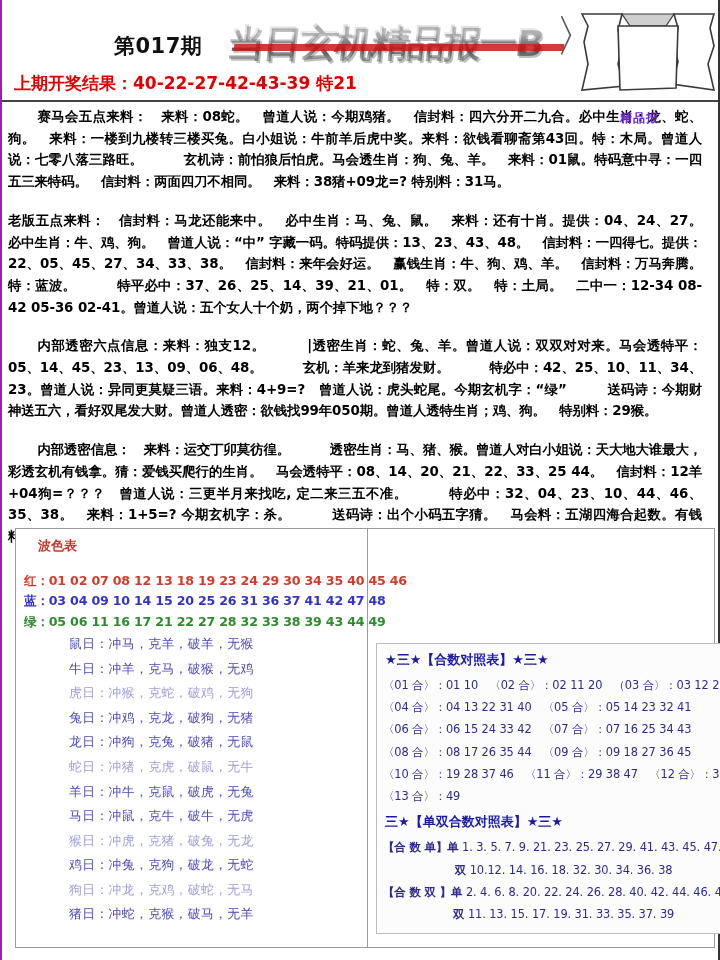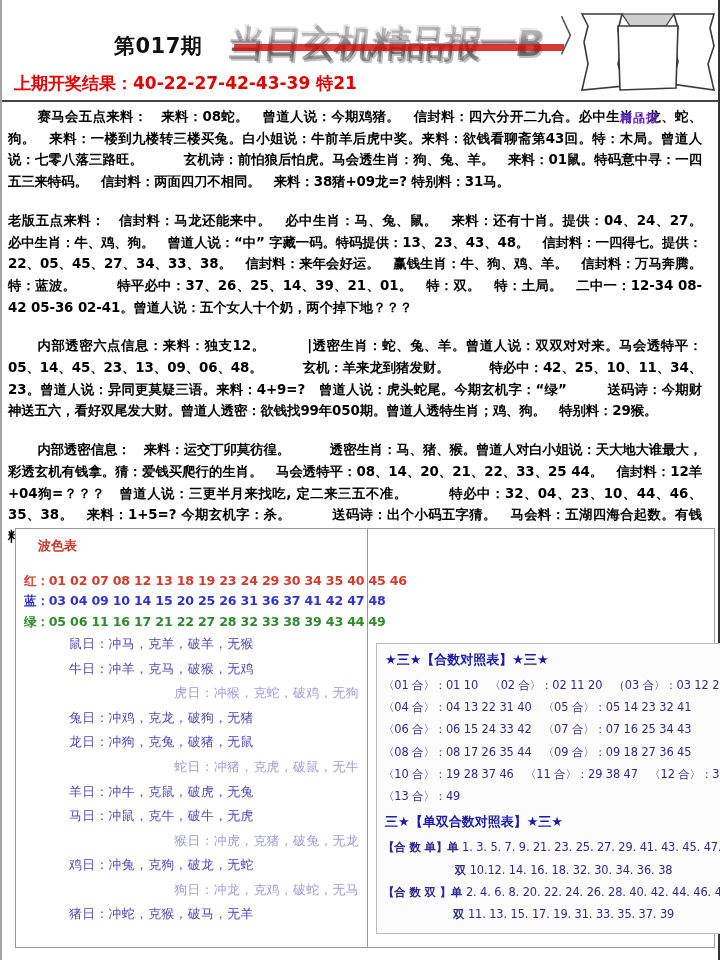--- a/index.html
+++ b/index.html
@@ -6,21 +6,21 @@
   body{
     width:720px;height:960px;
     background:#ffffff;
     font-family:"DejaVu Sans","Liberation Sans",sans-serif;
     overflow:hidden;
     position:relative;
   }
   .page{
     position:relative;width:720px;height:960px;
     box-sizing:border-box;
-    border-left:2px solid #a3a3a3;
+    border-left:2px solid #a21caf;
     border-right:2px solid #333;
     background:#fff;
   }
 
   
   .header{
     position:relative;height:100px;
     padding:0 12px;
     box-sizing:border-box;
   }
@@ -117,21 +117,21 @@
     font-size:12.4px;color:#222;font-weight:normal;
     margin:6px 0 4px 0;letter-spacing:-0.2px;
   }
   .formula{
     font-size:12.8px;color:#3a3ab0;
     line-height:1.92;
     letter-spacing:0.4px;
     opacity:.92;
     margin-left:45px;
   }
-  .formula .faint{opacity:.55;text-align:right;}
+  .formula .faint{opacity:.55;}
 
   .rbox{
     border:1px solid #bbbbbb;
     background:#fcfcfc;
     padding:6px 6px 8px 6px;
     box-sizing:border-box;
     margin-top:108px;
   }
   .rtitle{
     font-size:13px;font-weight:bold;color:#1a1aa8;

